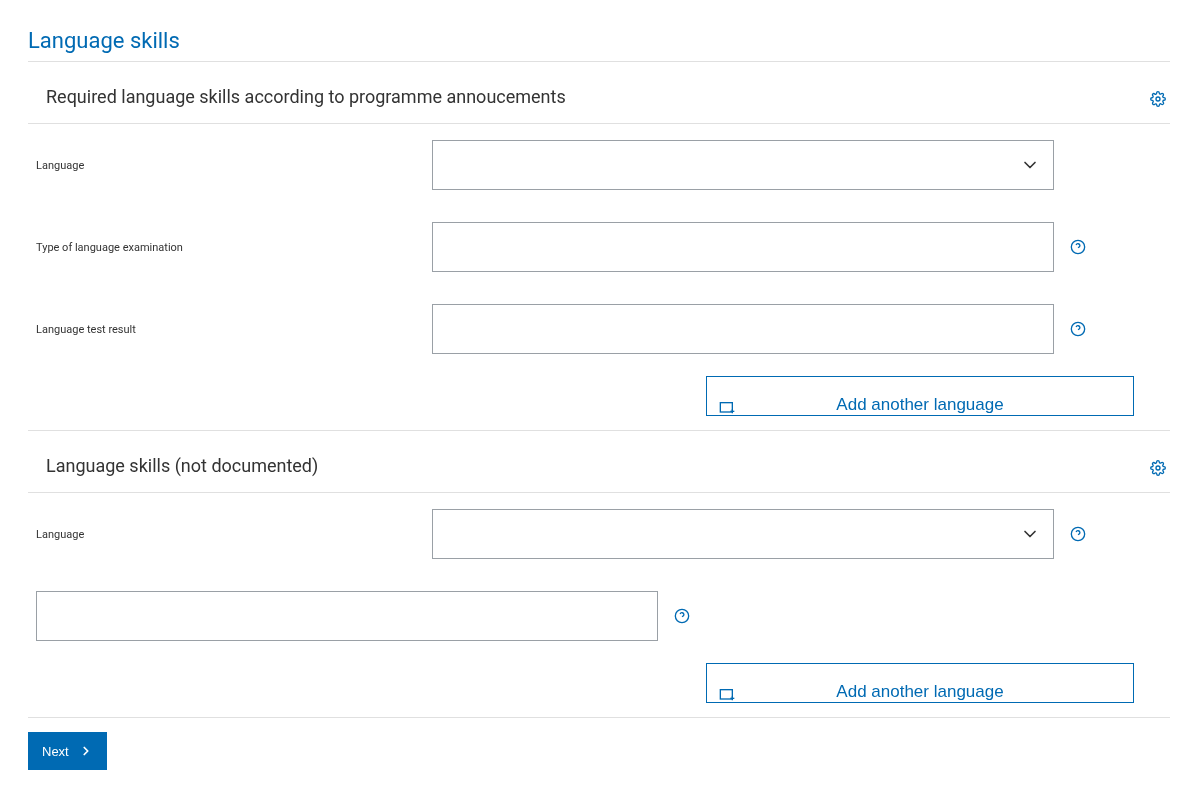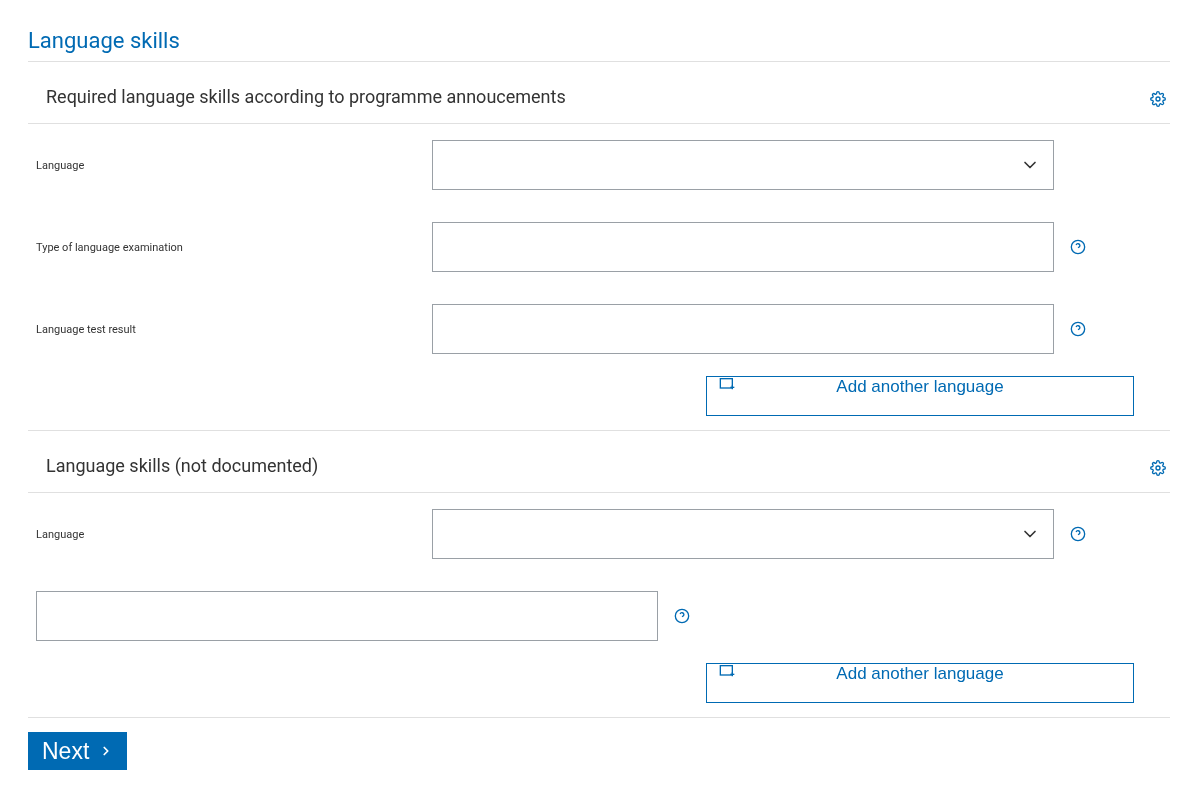--- a/index.html
+++ b/index.html
@@ -110,21 +110,21 @@
     }
     .add-button {
       width: 428px;
       height: 40px;
       border: 1px solid #006ab3;
       background: #ffffff;
       color: #006ab3;
       font-size: 17px;
       cursor: pointer;
       display: flex;
-      align-items: flex-start;
+      align-items: flex-end;
       position: relative;
       padding: 0;
       margin-right: 36px;
     }
     .add-button .add-icon {
       position: absolute;
       left: 12px;
       display: inline-flex;
       align-items: center;
     }
@@ -134,21 +134,21 @@
     }
     .bottom-bar {
       margin-top: 14px;
     }
     .next-button {
       background: #006ab3;
       color: #ffffff;
       border: none;
       height: 38px;
       padding: 0 14px 0 14px;
-      font-size: 23px;
+      font-size: 13px;
       cursor: pointer;
       display: inline-flex;
       align-items: center;
       gap: 10px;
     }
     .next-button .next-chevron {
       display: inline-flex;
       align-items: center;
     }
   </style>

